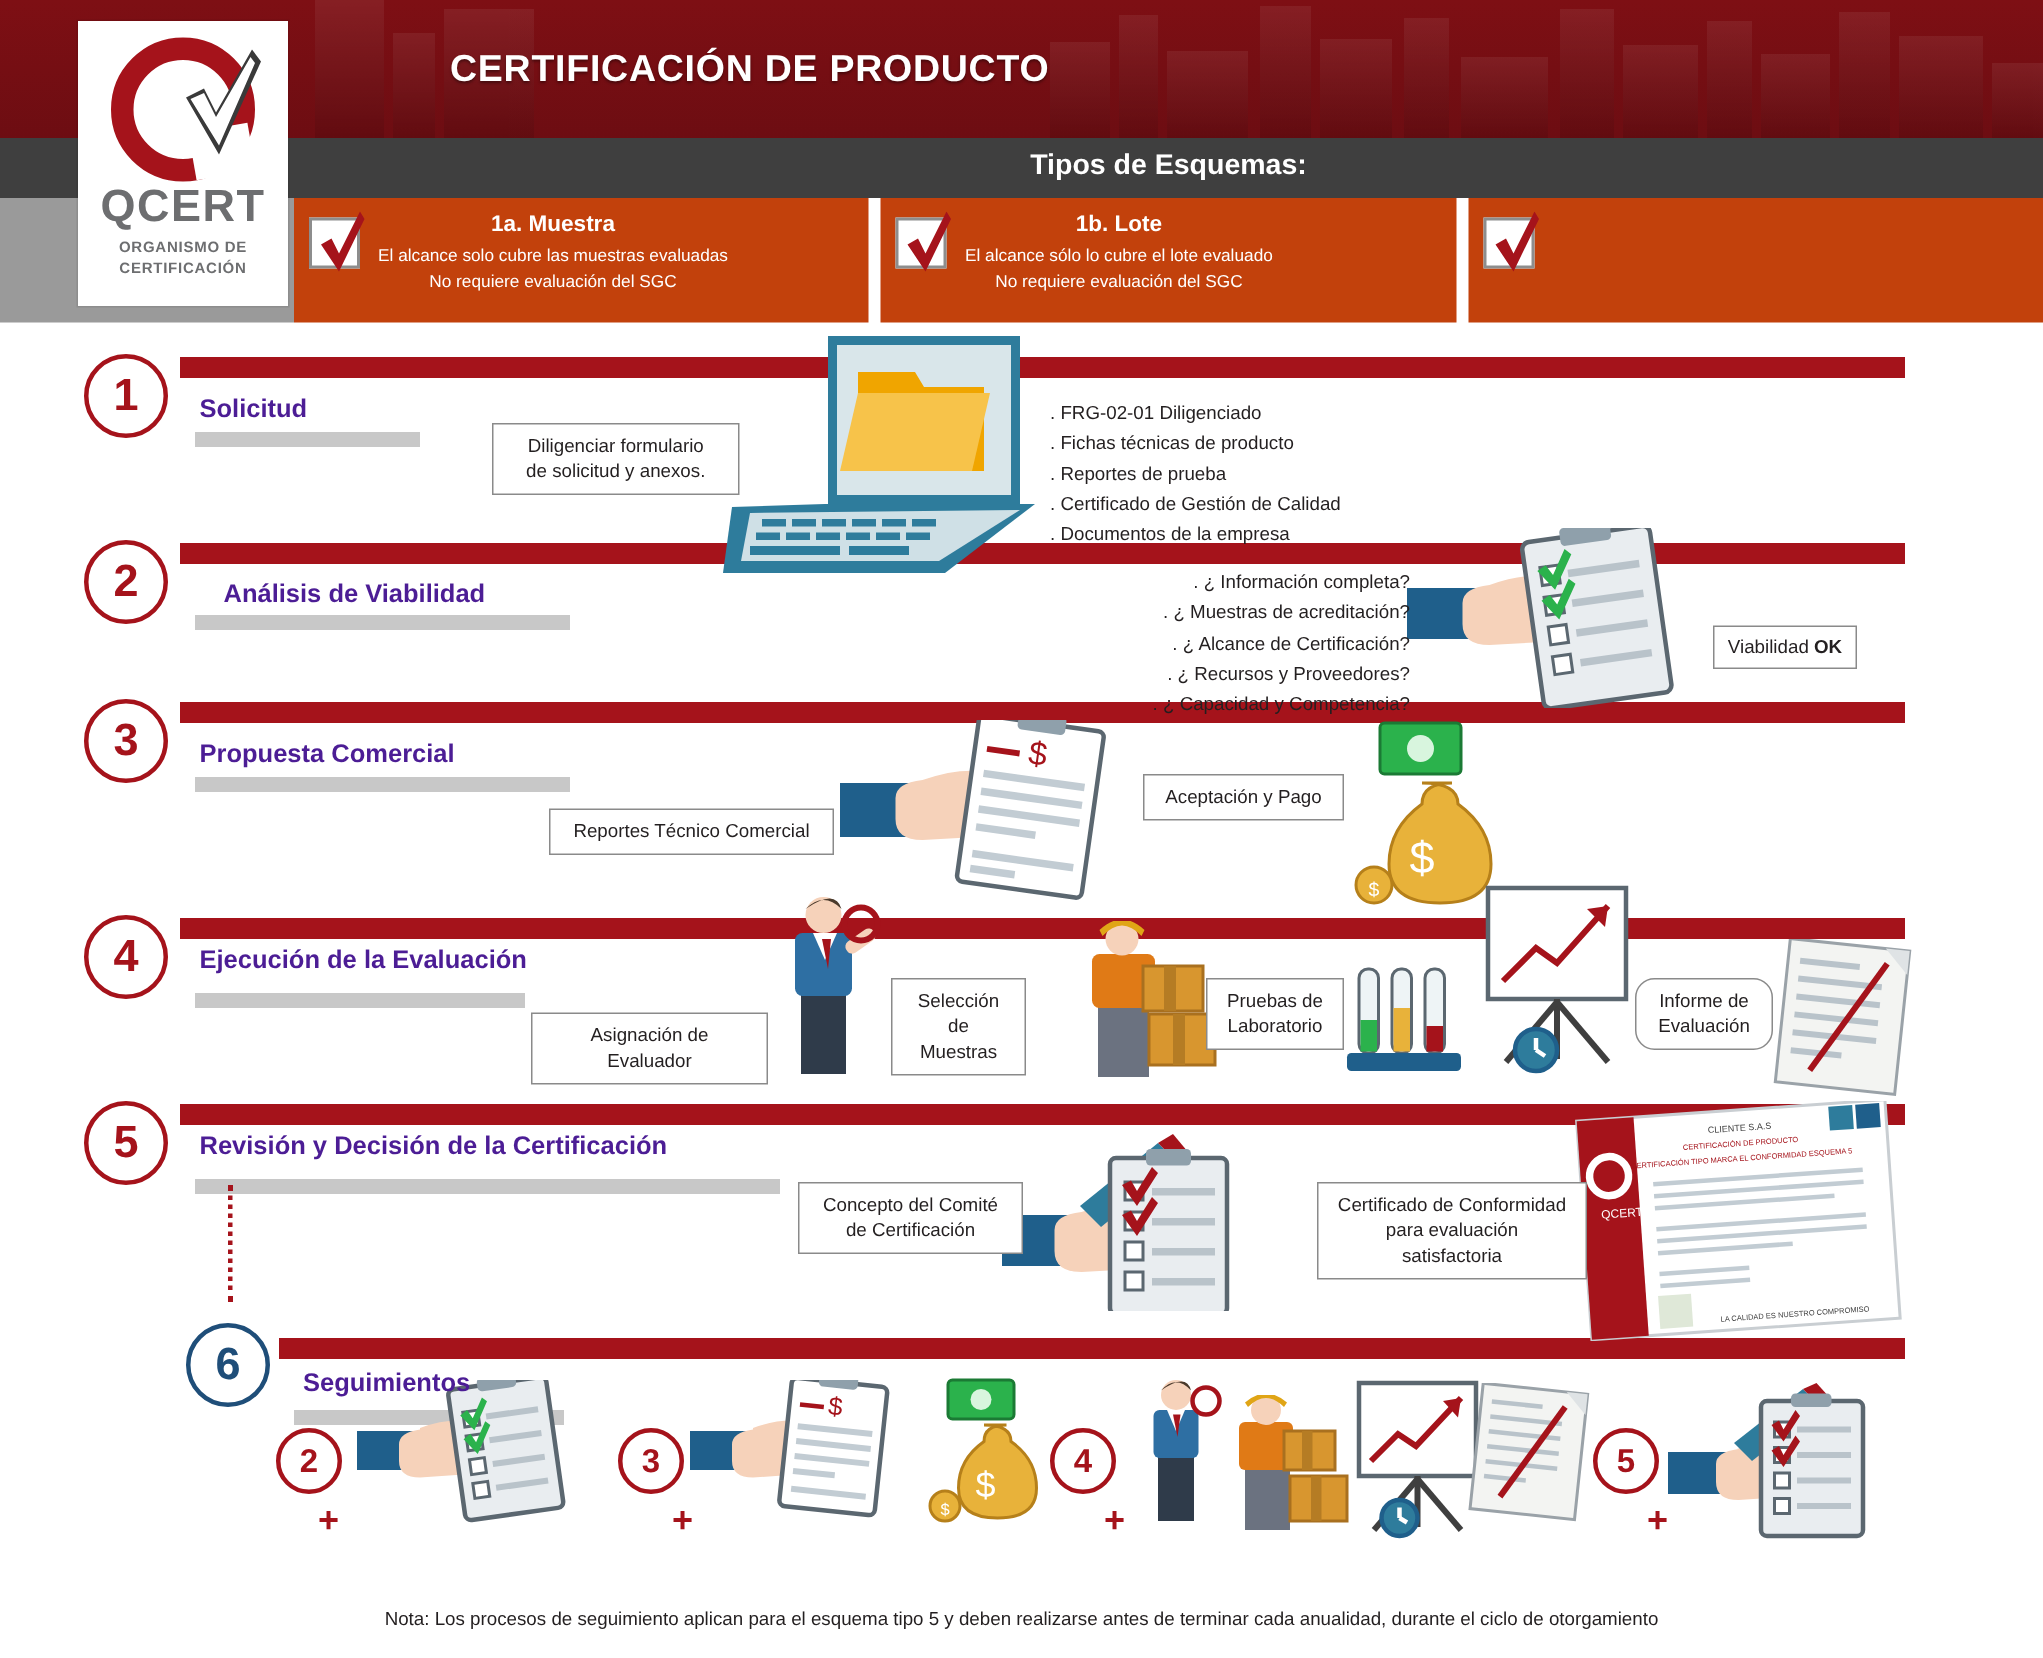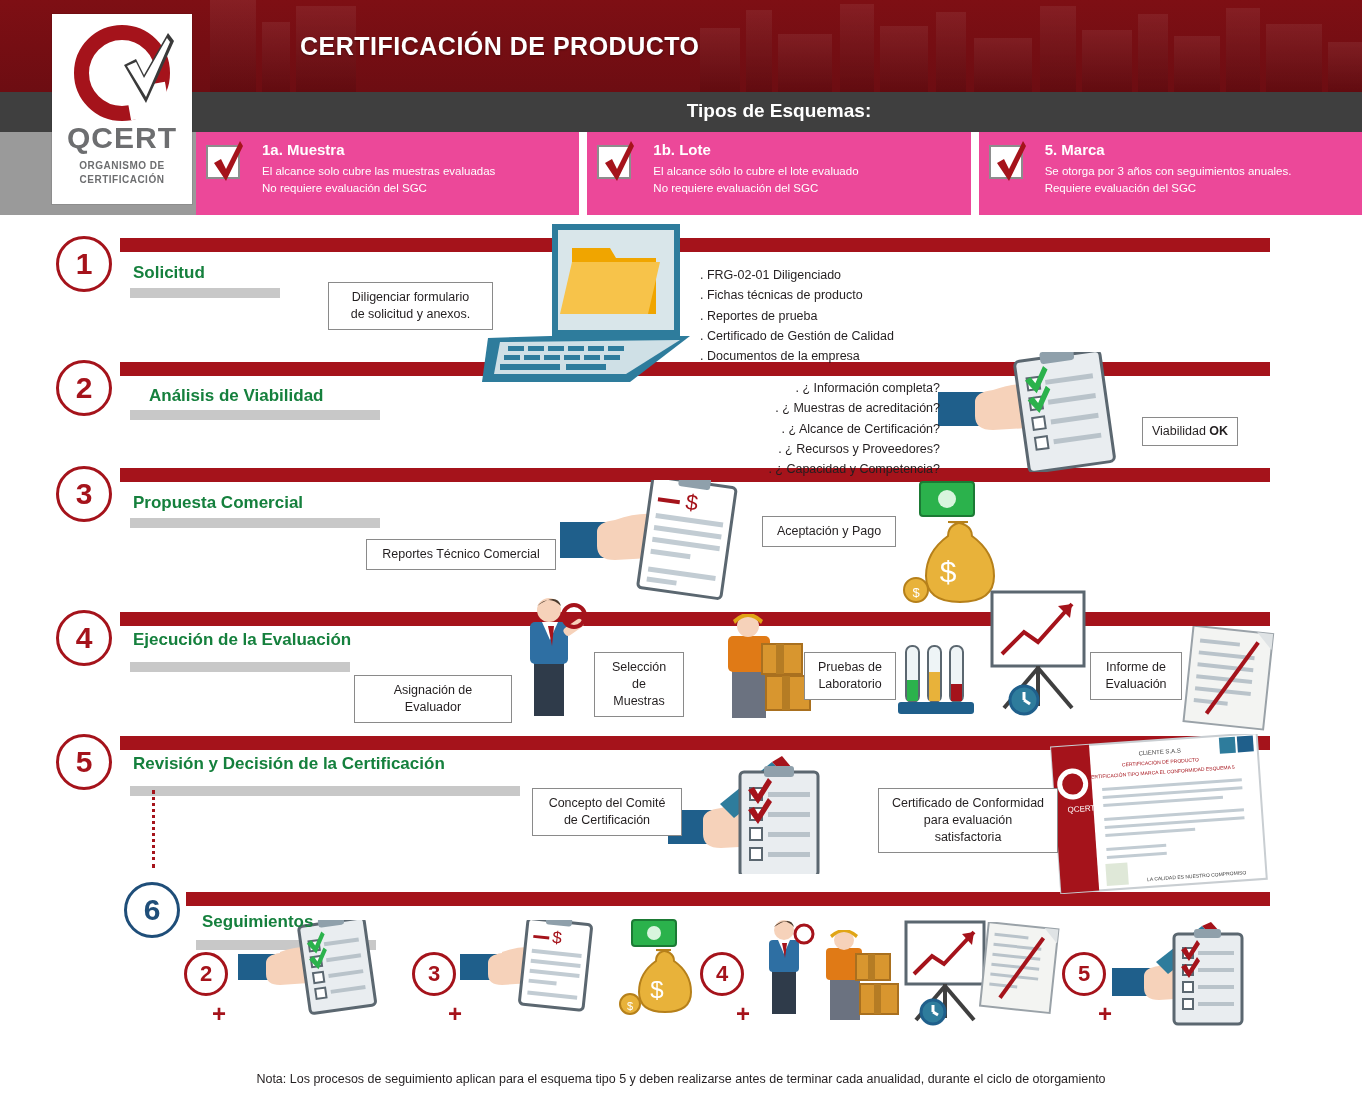--- a/index.html
+++ b/index.html
@@ -62,22 +62,22 @@
   }
   .schemes-title {
     position: absolute; top: 100px; left: 196px; width: 1166px; height: 26px;
     text-align: center; color: #ffffff; font-size: 19px; font-weight: bold;
   }
   .schemes-row {
     position: absolute; top: 132px; left: 196px; width: 1166px; height: 83px;
     display: flex; gap: 8px;
   }
   .scheme {
-    flex: 1; background: #ec4899; color: #ffffff; padding: 9px 10px 0 10px;
-    display: flex; gap: 22px;
+    flex: 1; background: #c2410c; color: #ffffff; padding: 9px 10px 0 10px;
+    display: flex; gap: 12px; text-align: center;
   }
   .scheme .tickbox {
     width: 34px; height: 34px; background: #ffffff; border: 2px solid #8d8d8d;
     position: relative; flex: 0 0 auto; margin-top: 4px;
   }
   .scheme .tickbox svg { position: absolute; left: 2px; top: -6px; }
   .scheme h4 { font-size: 15px; font-weight: bold; margin-bottom: 5px; }
   .scheme p { font-size: 11.5px; line-height: 1.45; }
   
   .left-grey {
@@ -90,21 +90,21 @@
   }
   .step-bar.thin { height: 10px; background: #c8c8c8; }
   .circle {
     position: absolute; width: 56px; height: 56px; border-radius: 50%;
     background: #ffffff; border: 3px solid #a5131b;
     display: flex; align-items: center; justify-content: center;
     font-size: 30px; font-weight: bold; color: #a5131b; z-index: 20;
   }
   .circle.blue { border-color: #1f4e79; color: #1f4e79; }
   .step-label {
-    position: absolute; font-size: 17px; font-weight: bold; color: #15803d;
+    position: absolute; font-size: 17px; font-weight: bold; color: #4c1d95;
     z-index: 21;
   }
   .callout {
     position: absolute; background: #ffffff; border: 1px solid #8a8a8a;
     font-size: 12.5px; color: #231f20; text-align: center;
     padding: 6px 10px; line-height: 1.35; z-index: 25;
   }
   .bullets {
     position: absolute; font-size: 12.5px; color: #231f20; line-height: 1.62;
     z-index: 25;
@@ -195,25 +195,20 @@
       <p>El alcance sólo lo cubre el lote evaluado</p>
       <p>No requiere evaluación del SGC</p>
     </div>
   </div>
   <div class="scheme">
     <div class="tickbox">
       <svg width="34" height="44" viewBox="0 0 34 44">
           <polygon points="4,22 11,18 16,28 30,0 33,5 16,40" fill="#a5131b"></polygon>
         </svg>
     </div>
-    <div>
-      <h4>5. Marca</h4>
-      <p>Se otorga por 3 años con seguimientos anuales.</p>
-      <p>Requiere evaluación del SGC</p>
-    </div>
   </div>
 </div>
 
 <div class="step-bar" style="left:120px;top:238px;width:1150px;"></div>
 <div class="step-bar thin" style="left:130px;top:288px;width:150px;"></div>
 <div class="circle" style="left:56px;top:236px;">1</div>
 <div class="step-label" style="left:133px;top:263px;">Solicitud</div>
 
 <div class="callout" style="left:328px;top:282px;width:165px;">
   Diligenciar formulario<br>de solicitud y anexos.
@@ -329,21 +324,21 @@
 </svg>
 
 <div class="step-bar" style="left:120px;top:612px;width:1150px;"></div>
 <div class="step-bar thin" style="left:130px;top:662px;width:220px;"></div>
 <div class="circle" style="left:56px;top:610px;">4</div>
 <div class="step-label" style="left:133px;top:630px;">Ejecución de la Evaluación</div>
 
 <div class="callout" style="left:354px;top:675px;width:158px;">Asignación de Evaluador</div>
 <div class="callout" style="left:594px;top:652px;width:90px;">Selección<br>de Muestras</div>
 <div class="callout" style="left:804px;top:652px;width:92px;">Pruebas de<br>Laboratorio</div>
-<div class="callout" style="left:1090px;top:652px;width:92px;">Informe de<br>Evaluación</div>
+<div class="callout" style="left:1090px;top:652px;width:92px;border-radius:13px;">Informe de<br>Evaluación</div>
 
 <svg class="art" style="left:508px;top:596px;" width="84" height="124" viewBox="0 0 84 124">
   <rect x="26" y="62" width="30" height="58" fill="#2f3b4a"></rect>
   <rect x="22" y="26" width="38" height="42" rx="5" fill="#2e6fa3"></rect>
   <polygon points="34,26 42,44 50,26" fill="#ffffff"></polygon>
   <polygon points="40,30 46,30 44,50" fill="#a5131b"></polygon>
   <circle cx="41" cy="14" r="12" fill="#f6d2ba"></circle>
   <path d="M29,10 q12,-12 24,0 q-4,-14 -24,0 z" fill="#4a3a2c"></path>
   <rect x="54" y="34" width="22" height="9" rx="4" fill="#f6d2ba" transform="rotate(-35 54 34)"></rect>
   <circle cx="66" cy="20" r="11" fill="none" stroke="#a5131b" stroke-width="4"></circle>

